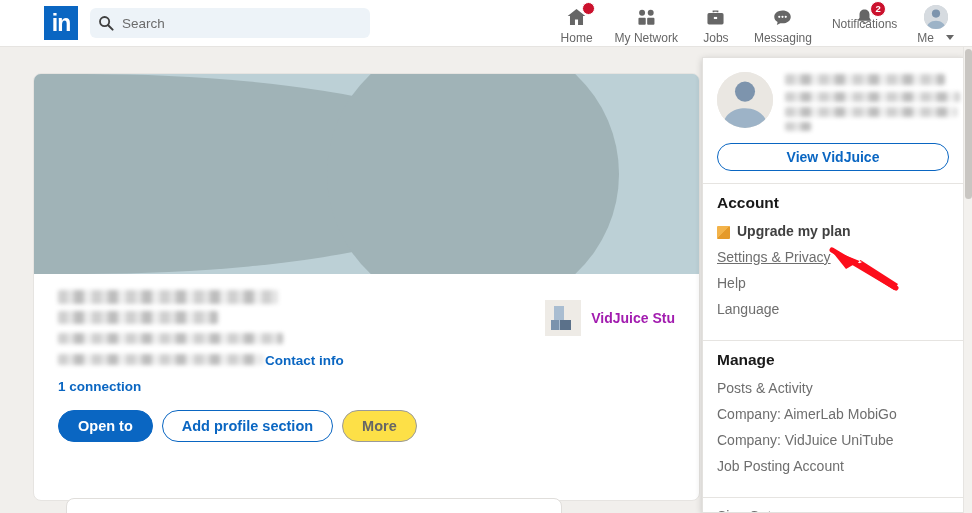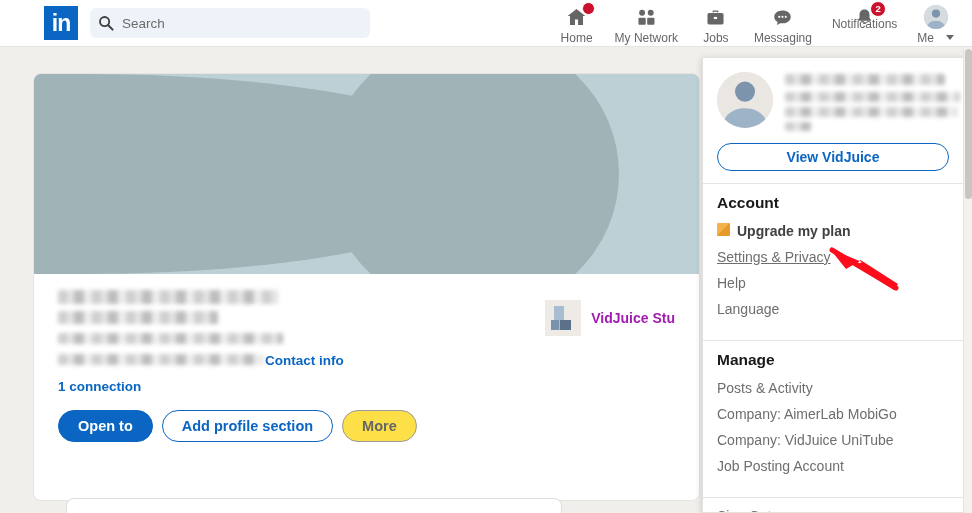--- a/index.html
+++ b/index.html
@@ -158,21 +158,21 @@
   }
   .dd-sep { height: 1px; background: #e6e4e1; margin: 12px 0 0 0; }
   .dd-section { padding: 10px 0 6px 0; }
   .dd-title {
     font-size: 15.5px; font-weight: bold; color: #191919;
     padding: 0 14px; margin-bottom: 6px;
   }
   .dd-item {
     font-size: 14px; color: #6e6e6e;
     padding: 5px 14px; cursor: pointer;
-    display: flex; align-items: flex-start; gap: 7px;
+    display: flex; align-items: flex-end; gap: 7px;
     white-space: nowrap;
   }
   .dd-item.bold { color: #404040; font-weight: bold; }
   .dd-item.hover { text-decoration: underline; }
   .plan-ico { width: 13px; height: 13px; background: linear-gradient(135deg,#f3b34a 50%, #e59a2a 50%); flex: none; border-radius: 1px; }
 
   
   .arrow { position: absolute; left: 826px; top: 243px; z-index: 40; pointer-events: none; }
 
   

